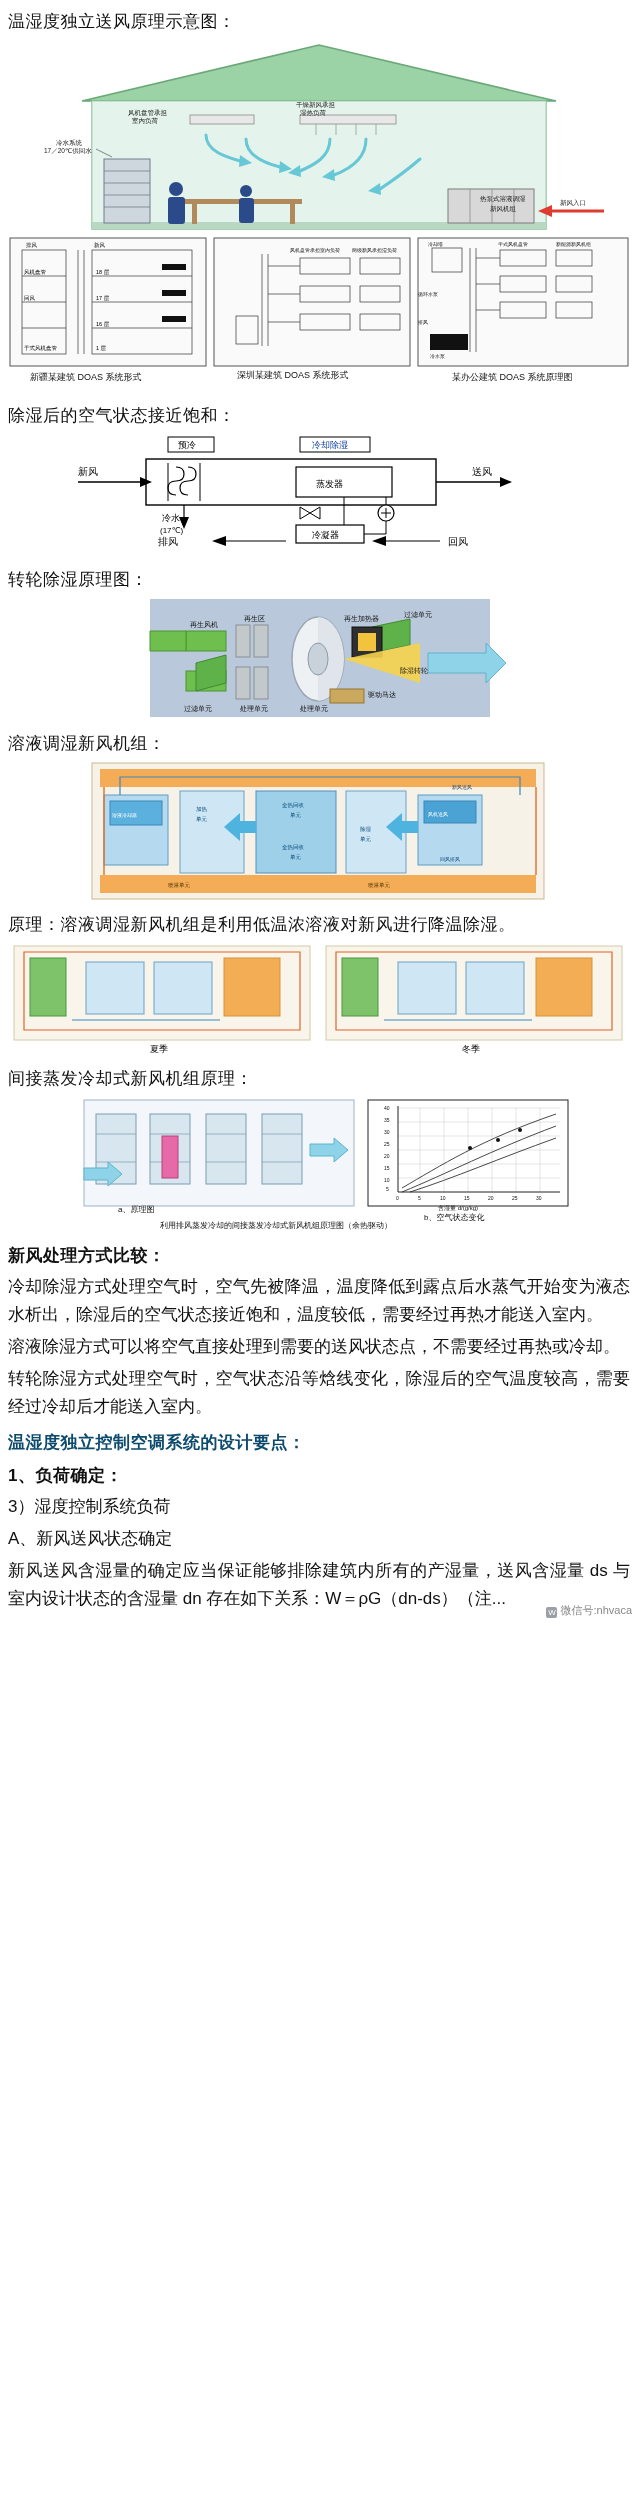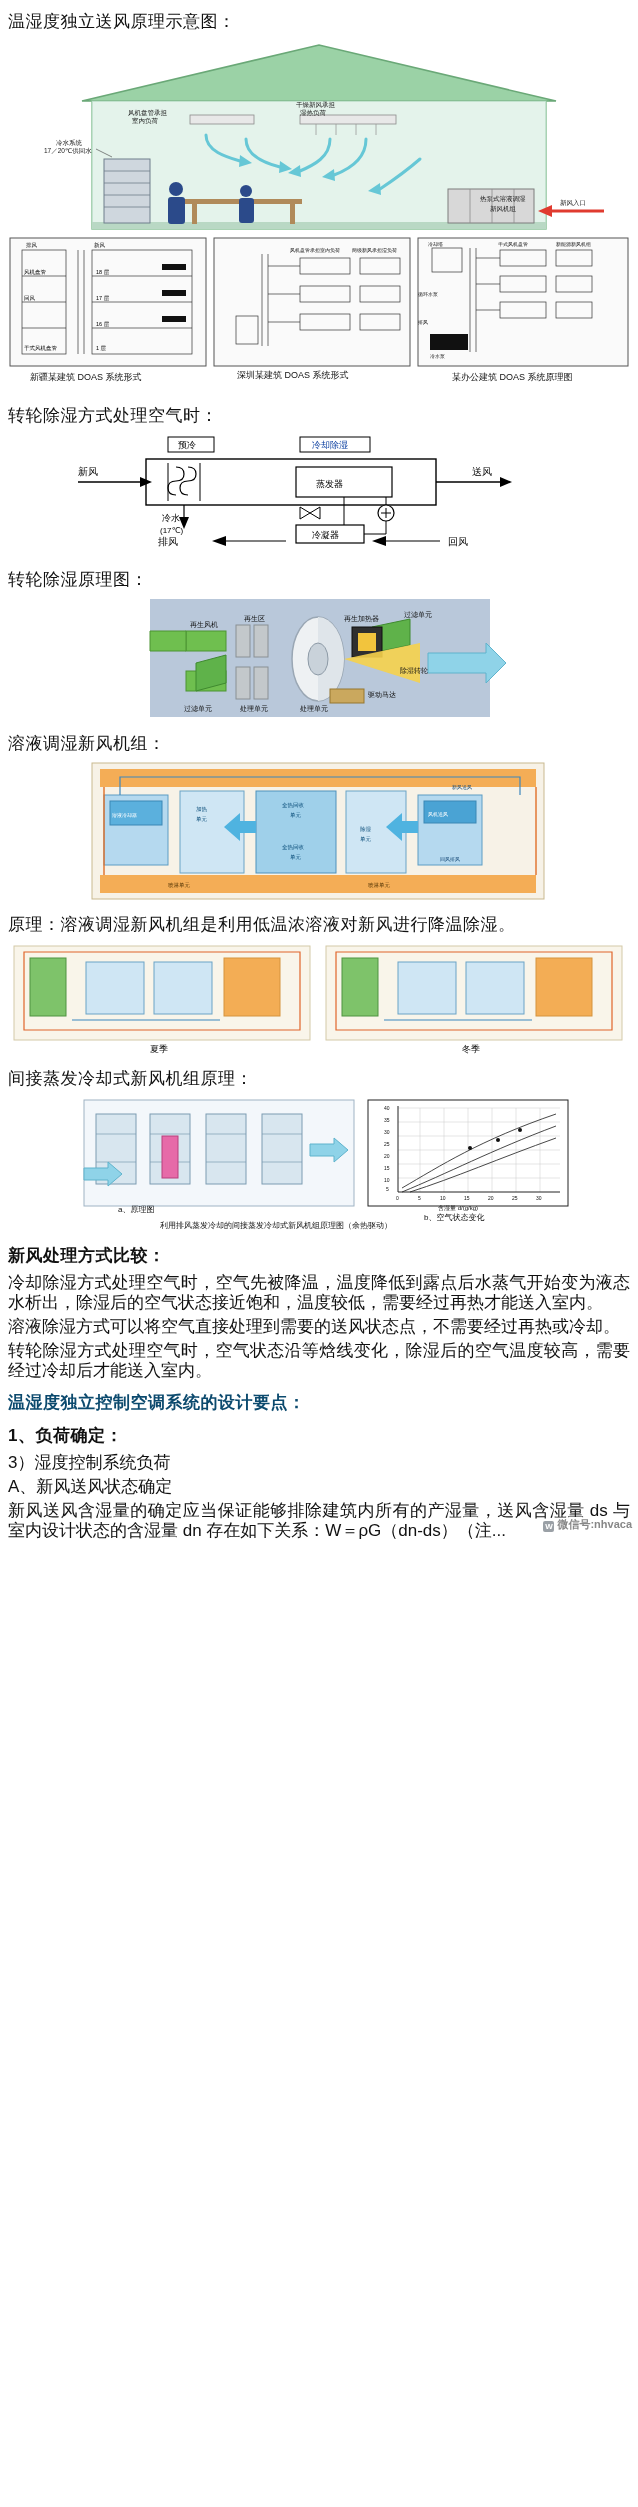--- a/index.html
+++ b/index.html
@@ -10,26 +10,26 @@
     color:#111;
     -webkit-font-smoothing:antialiased;
   }
   .page{width:638px;position:relative;padding:0 0 4px 0;box-sizing:border-box;}
   .h-title{
     font-size:17px;font-weight:400;color:#111;margin:10px 0 6px 8px;letter-spacing:.5px;
   }
   .h-title.bold{font-weight:700;}
   .h-title.blue{color:#0c4a6e;font-weight:700;}
   .para{
-    font-size:17px;line-height:20px;color:#111;margin:4px 8px 4px 8px;text-align:justify;
+    font-size:17px;line-height:28px;color:#111;margin:4px 8px 4px 8px;text-align:justify;
   }
   .figwrap{width:100%;display:block;}
   svg{display:block;}
   .wm{
-    position:absolute;right:6px;bottom:17px;font-size:11px;color:#888;font-weight:bold;
+    position:absolute;right:6px;bottom:3px;font-size:11px;color:#888;
   }
   .wm .wmicon{display:inline-block;width:11px;height:11px;border-radius:2px;background:#9aa0a6;color:#fff;font-size:8px;line-height:11px;text-align:center;vertical-align:-1px;margin-right:3px;}
 </style>
 </head>
 <body>
 
 <div class="page">
 
   <div class="h-title">温湿度独立送风原理示意图：</div>
 
@@ -180,21 +180,21 @@
       <text x="428" y="12" font-size="5" fill="#111">冷却塔</text>
       <text x="498" y="12" font-size="5" fill="#111">干式风机盘管</text>
       <text x="556" y="12" font-size="5" fill="#111">新能源新风机组</text>
       <text x="418" y="62" font-size="5" fill="#111">循环水泵</text>
       <text x="418" y="90" font-size="5" fill="#111">排风</text>
       <text x="430" y="124" font-size="5" fill="#111">冷水泵</text>
       <text x="452" y="146" font-size="9" fill="#111">某办公建筑 DOAS 系统原理图</text>
     </svg>
   </div>
 
-  <div class="h-title">转轮除湿方式处理空气时：</div>
+  <div class="h-title">除湿后的空气状态接近饱和：</div>
 
   <div class="figwrap">
     <svg width="638" height="125" viewBox="0 0 638 125" xmlns="http://www.w3.org/2000/svg">
       <rect x="0" y="0" width="638" height="125" fill="#ffffff"></rect>
 
       <rect x="168" y="4" width="46" height="15" fill="#fff" stroke="#000" stroke-width="1"></rect>
       <text x="178" y="15" font-size="9" fill="#000">预冷</text>
       <rect x="300" y="4" width="70" height="15" fill="#fff" stroke="#000" stroke-width="1"></rect>
       <text x="312" y="15" font-size="9" fill="#0b3fa0">冷却除湿</text>
 

